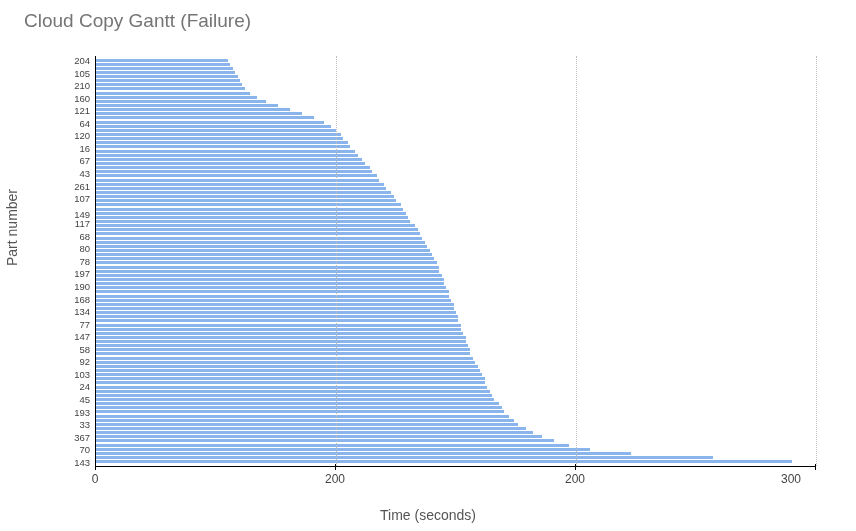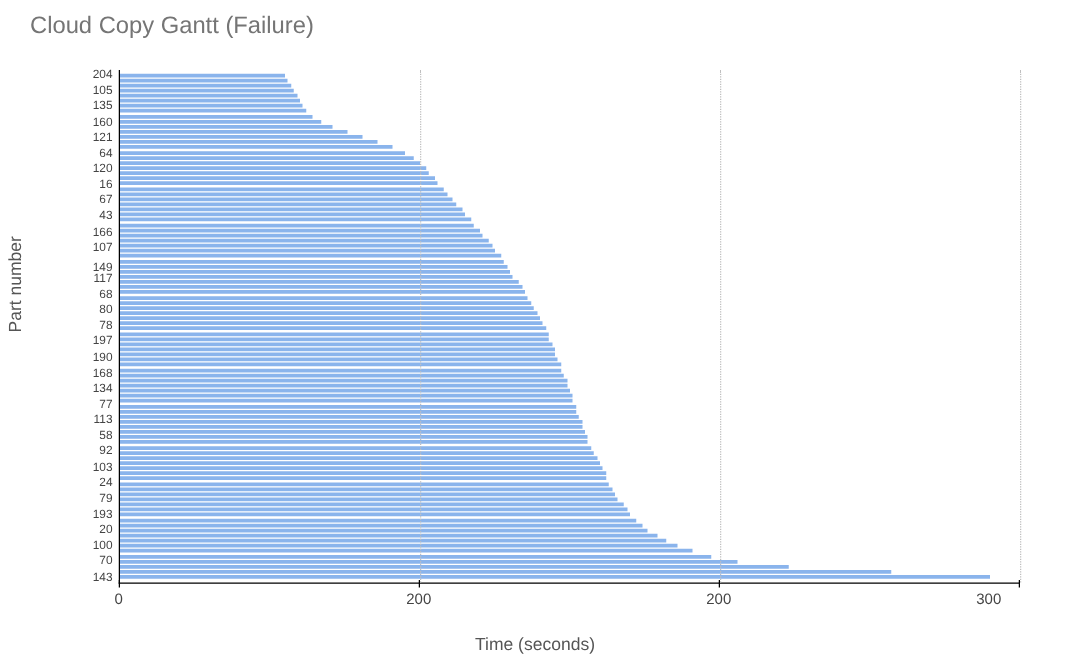--- a/index.html
+++ b/index.html
@@ -417,49 +417,49 @@
         </div>
         <div class="bar-row">
           <div class="bar" style="width: 696px; background: rgb(138, 180, 236);"></div>
         </div>
       </div>
   <div class="grid-v" style="left: 240px;"></div>
       <div class="grid-v" style="left: 480px;"></div>
       <div class="grid-v" style="left: 720px;"></div>
       <div class="ytick" style="top: 4px;">204</div>
       <div class="ytick" style="top: 16.5567px;">105</div>
-      <div class="ytick" style="top: 29.1134px;">135</div>
+      <div class="ytick" style="top: 29.1134px;">210</div>
       <div class="ytick" style="top: 41.6701px;">160</div>
       <div class="ytick" style="top: 54.2268px;">121</div>
       <div class="ytick" style="top: 66.7835px;">64</div>
       <div class="ytick" style="top: 79.3402px;">120</div>
       <div class="ytick" style="top: 91.8969px;">16</div>
       <div class="ytick" style="top: 104.454px;">67</div>
       <div class="ytick" style="top: 117.01px;">43</div>
-      <div class="ytick" style="top: 129.567px;">166</div>
+      <div class="ytick" style="top: 129.567px;">261</div>
       <div class="ytick" style="top: 142.124px;">107</div>
       <div class="ytick" style="top: 158px;">149</div>
       <div class="ytick" style="top: 167.237px;">117</div>
       <div class="ytick" style="top: 179.794px; text-align: center;">68</div>
       <div class="ytick" style="top: 192.351px;">80</div>
       <div class="ytick" style="top: 204.907px;">78</div>
       <div class="ytick" style="top: 217.464px;">197</div>
       <div class="ytick" style="top: 230.021px;">190</div>
       <div class="ytick" style="top: 242.577px;">168</div>
       <div class="ytick" style="top: 255.134px;">134</div>
       <div class="ytick" style="top: 267.691px; text-align: right;">77</div>
-      <div class="ytick" style="top: 280.247px;">113</div>
+      <div class="ytick" style="top: 280.247px;">147</div>
       <div class="ytick" style="top: 292.804px;">58</div>
       <div class="ytick" style="top: 305.361px;">92</div>
       <div class="ytick" style="top: 317.918px;">103</div>
       <div class="ytick" style="top: 330.474px;">24</div>
-      <div class="ytick" style="top: 343.031px;">79</div>
+      <div class="ytick" style="top: 343.031px;">45</div>
       <div class="ytick" style="top: 355.588px;">193</div>
-      <div class="ytick" style="top: 368.144px;">20</div>
-      <div class="ytick" style="top: 380.701px;">100</div>
+      <div class="ytick" style="top: 368.144px;">33</div>
+      <div class="ytick" style="top: 380.701px;">367</div>
       <div class="ytick" style="top: 393.258px;">70</div>
       <div class="ytick" style="top: 405.814px;">143</div>
     </div>
 
   <div class="xtick-row" id="xticks">
       <div class="xtick-mark" style="left: 0px;"></div>
       <div class="xtick" style="left: 0px;">0</div>
       <div class="xtick-mark" style="left: 240px;"></div>
       <div class="xtick" style="left: 240px;">200</div>
       <div class="xtick-mark" style="left: 480px;"></div>

